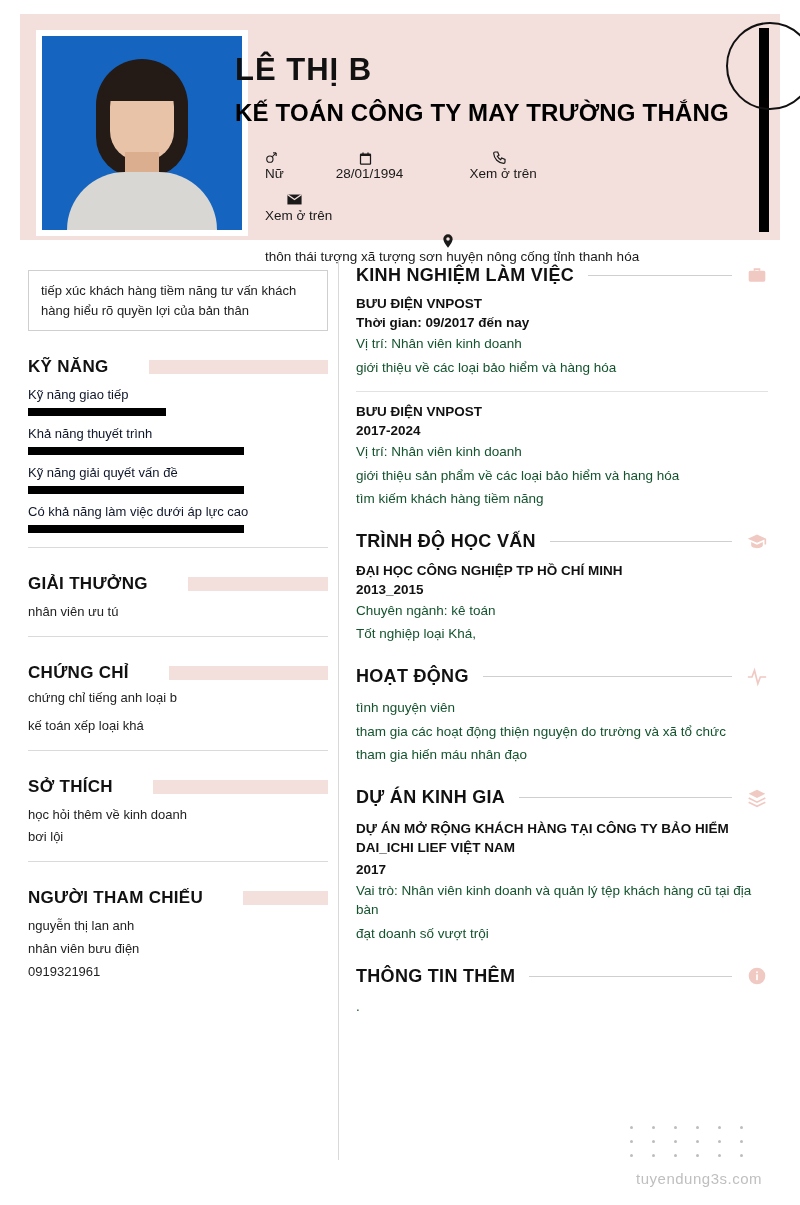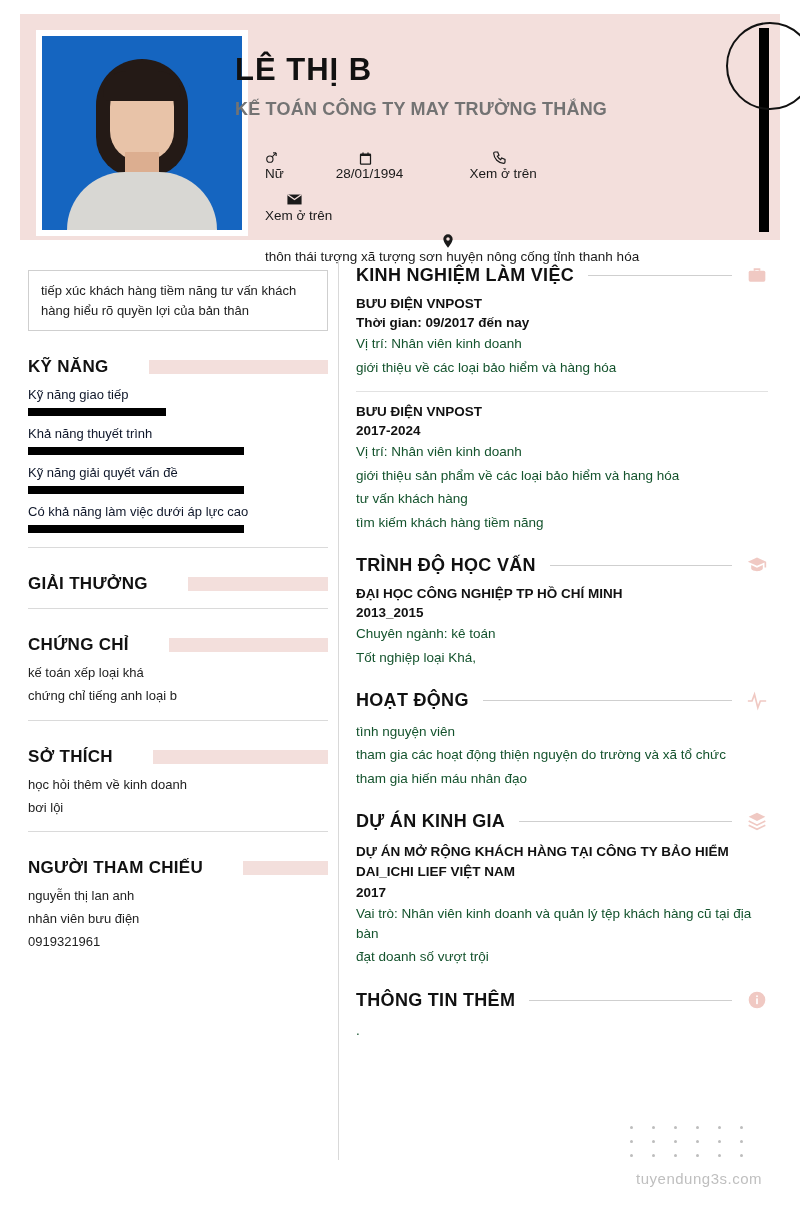--- a/index.html
+++ b/index.html
@@ -26,23 +26,23 @@
     width: 520px;
   }
   .name {
     font-size: 31px;
     font-weight: bold;
     letter-spacing: 1px;
     color: #111;
     margin: 18px 0 0 0;
   }
   .job-title {
-    font-size: 18px;
+    font-size: 24px;
     font-weight: bold;
-    color: #737373;
+    color: #000000;
     margin-top: 11px;
     letter-spacing: 0.2px;
   }
   .photo {
     position: absolute;
     left: 16px; top: 16px;
     width: 212px; height: 206px;
     background: #ffffff;
     padding: 6px;
   }
@@ -322,29 +322,30 @@
     <div class="skill-name">Có khả năng làm việc dưới áp lực cao</div>
     <div class="skill-bar" style="width:72%"></div>
   </div>
 
   <div class="l-rule"></div>
 
   <div class="l-sec-title">
     <span>GIẢI THƯỞNG</span>
     <span class="bar"></span>
   </div>
+  <div class="l-item">nhân viên ưu tú</div>
 
   <div class="l-rule"></div>
 
   <div class="l-sec-title">
     <span>CHỨNG CHỈ</span>
     <span class="bar"></span>
   </div>
+  <div class="l-item" style="margin-top:4px">chứng chỉ tiếng anh loại b</div>
   <div class="l-item">kế toán xếp loại khá</div>
-  <div class="l-item" style="margin-top:4px">chứng chỉ tiếng anh loại b</div>
 
   <div class="l-rule"></div>
 
   <div class="l-sec-title">
     <span>SỞ THÍCH</span>
     <span class="bar"></span>
   </div>
   <div class="l-item">học hỏi thêm về kinh doanh</div>
   <div class="l-item" style="margin-top:4px">bơi lội</div>
 
@@ -380,21 +381,20 @@
       <div class="t">giới thiệu về các loại bảo hiểm và hàng hóa</div>
     </div>
 
     <div class="sep"></div>
 
     <div class="job-block">
       <div class="b">BƯU ĐIỆN VNPOST</div>
       <div class="b">2017-2024</div>
       <div class="t">Vị trí: Nhân viên kinh doanh</div>
       <div class="t">giới thiệu sản phẩm về các loại bảo hiểm và hang hóa</div>
-      <div class="t">tư vấn khách hàng</div>
       <div class="t">tìm kiếm khách hàng tiềm năng</div>
     </div>
   </div>
 
   <div class="r-sec r-sec-gap">
     <div class="r-head">
       <span class="r-title">TRÌNH ĐỘ HỌC VẤN</span>
       <span class="r-line"></span>
       <span class="r-ico">
         <svg viewBox="0 0 24 24" fill="currentColor">

